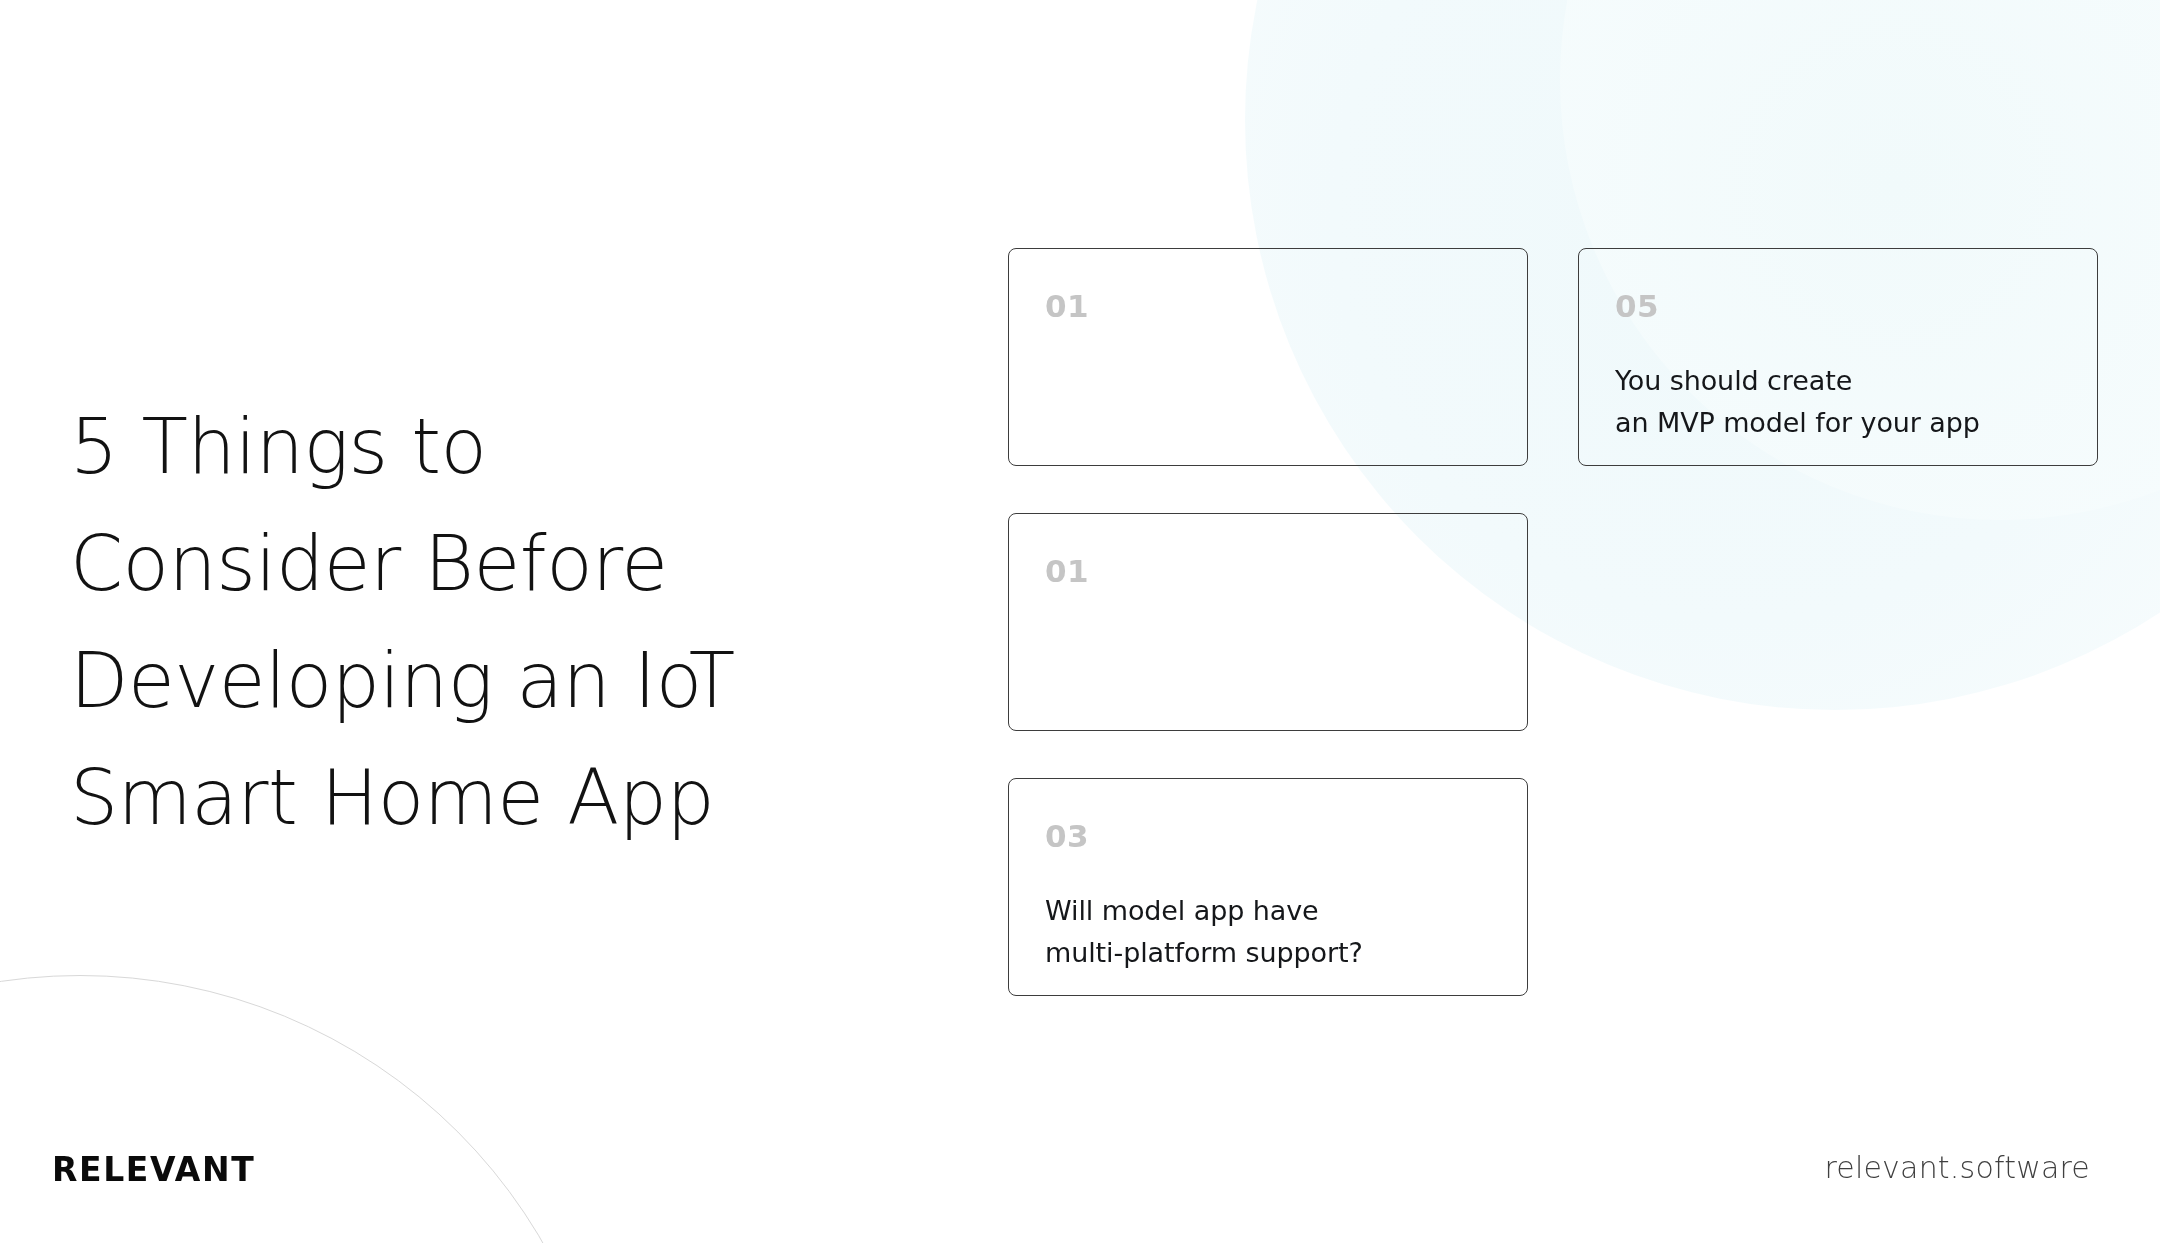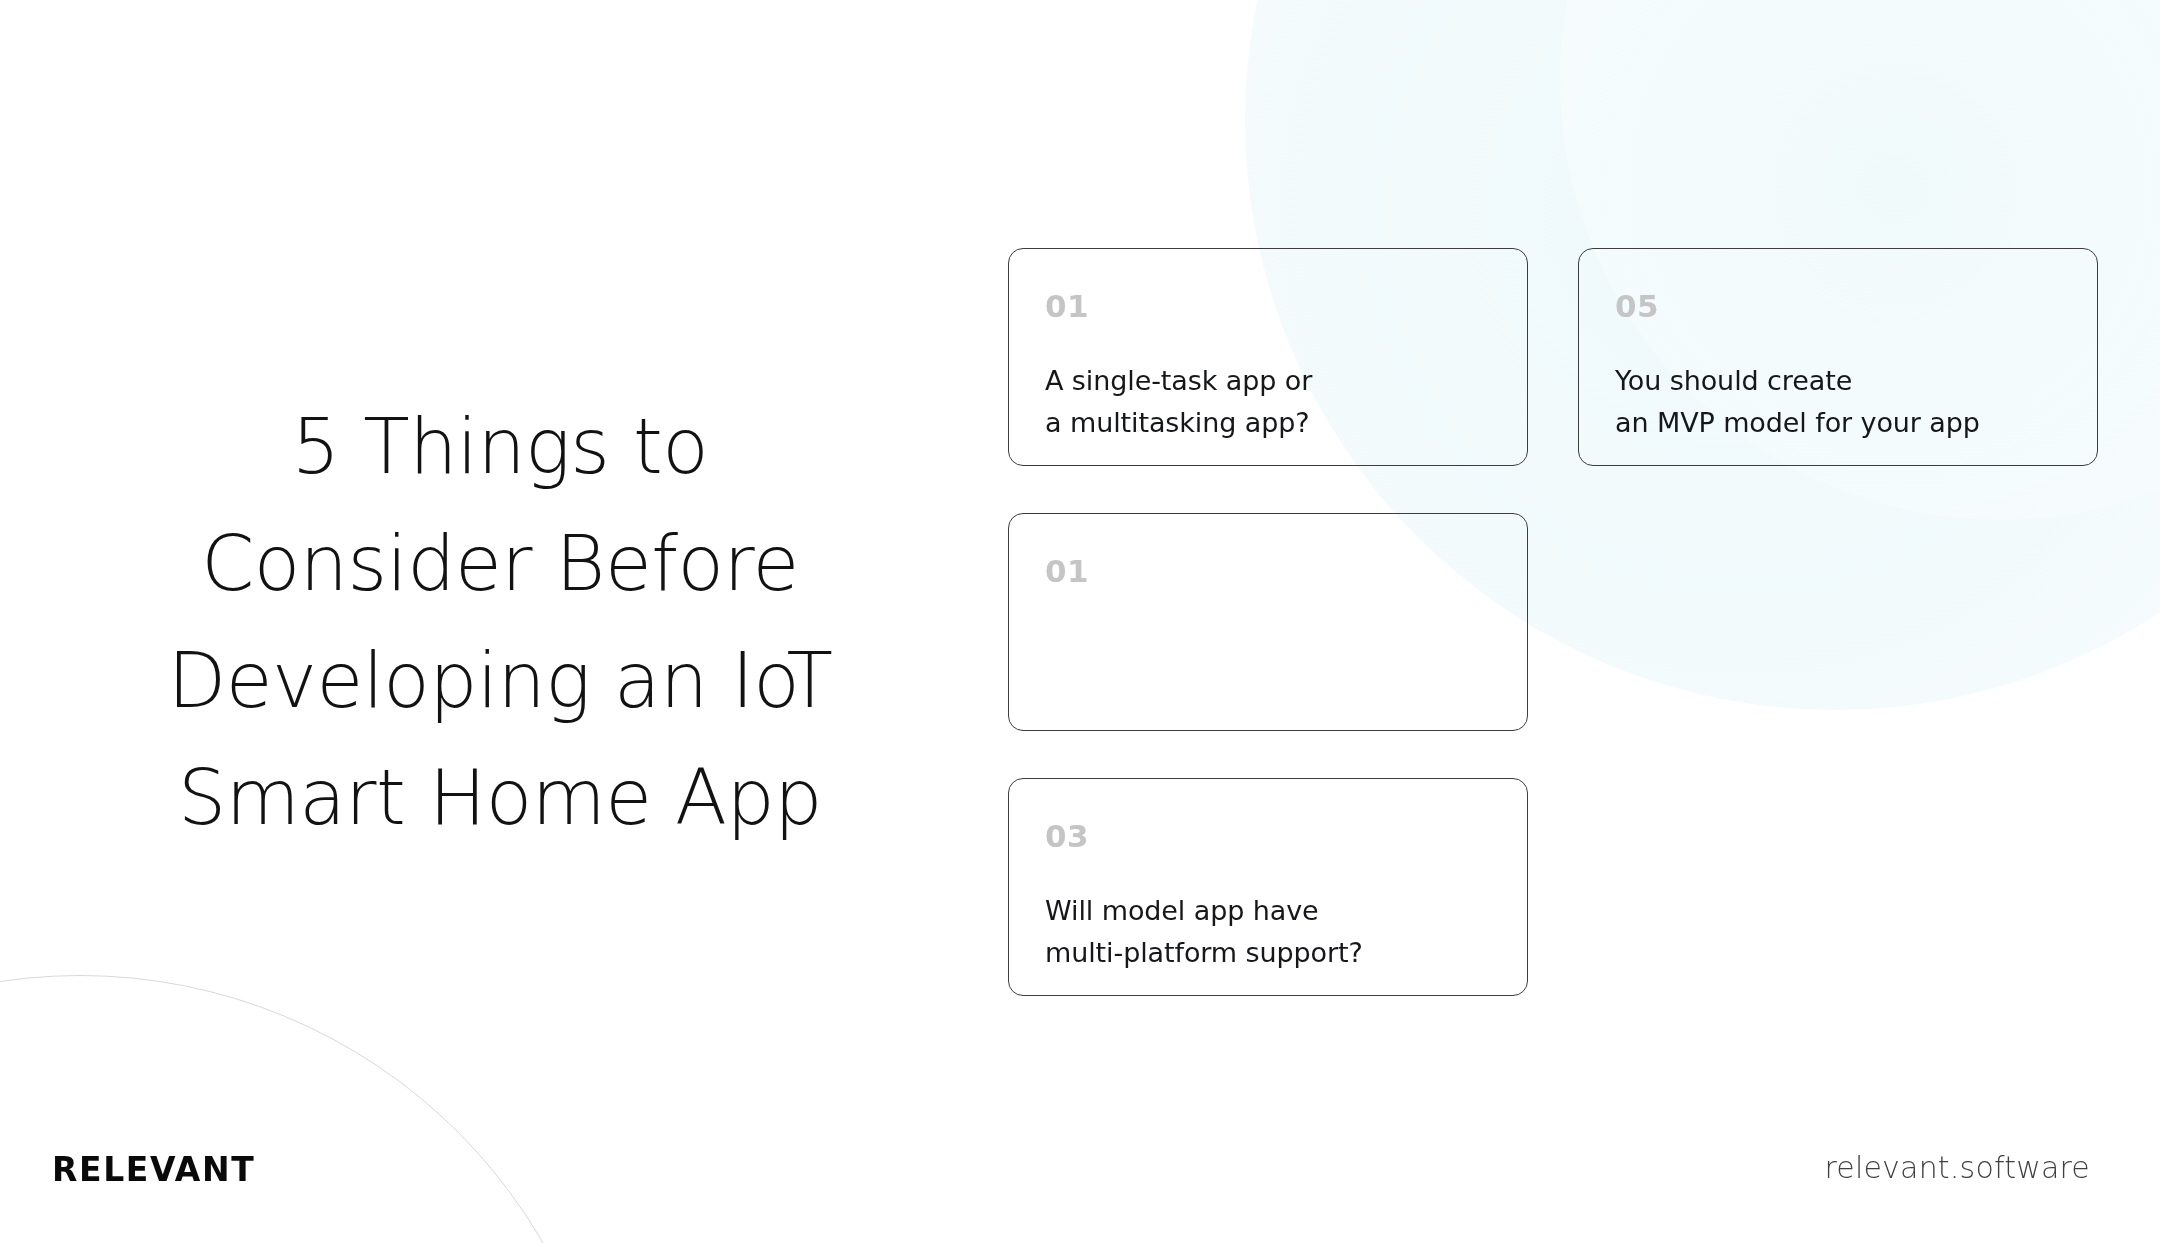--- a/index.html
+++ b/index.html
@@ -66,40 +66,39 @@
     width: 860px;
     margin: 0;
     font-family: "DejaVu Sans", sans-serif;
     font-weight: 300;
     font-size: 76px;
     line-height: 117px;
     letter-spacing: -0.5px;
     color: #121212;
     font-stretch: condensed;
     white-space: pre-line;
-    text-align: center;
   }
 
   
   .cards {
     position: absolute;
     left: 1008px;
     top: 248px;
     width: 1092px;
     display: grid;
     grid-template-columns: 520px 520px;
     grid-template-rows: 218px 218px 218px;
     column-gap: 50px;
     row-gap: 47px;
     grid-auto-flow: column;
   }
   .card {
     box-sizing: border-box;
     border: 1.4px solid #3d3d3d;
-    border-radius: 15px;
+    border-radius: 8px;
     background: transparent;
     padding: 42px 36px 0 36px;
     position: relative;
     overflow: hidden;
   }
   .card-number {
     font-family: "DejaVu Sans", sans-serif;
     font-size: 31px;
     font-weight: 700;
     color: #c5c5c5;
@@ -160,22 +159,20 @@
 
   <h1 class="title">5 Things to
 Consider Before
 Developing an IoT
 Smart Home App</h1>
 
   <div class="cards">
 
     <div class="card">
       <div class="card-number">01</div>
-      <div class="card-text">A single-task app or
-a multitasking app?</div>
     </div>
 
     <div class="card">
       <div class="card-number">01</div>
     </div>
 
     <div class="card">
       <div class="card-number">03</div>
       <div class="card-text">Will model app have
 multi-platform support?</div>

